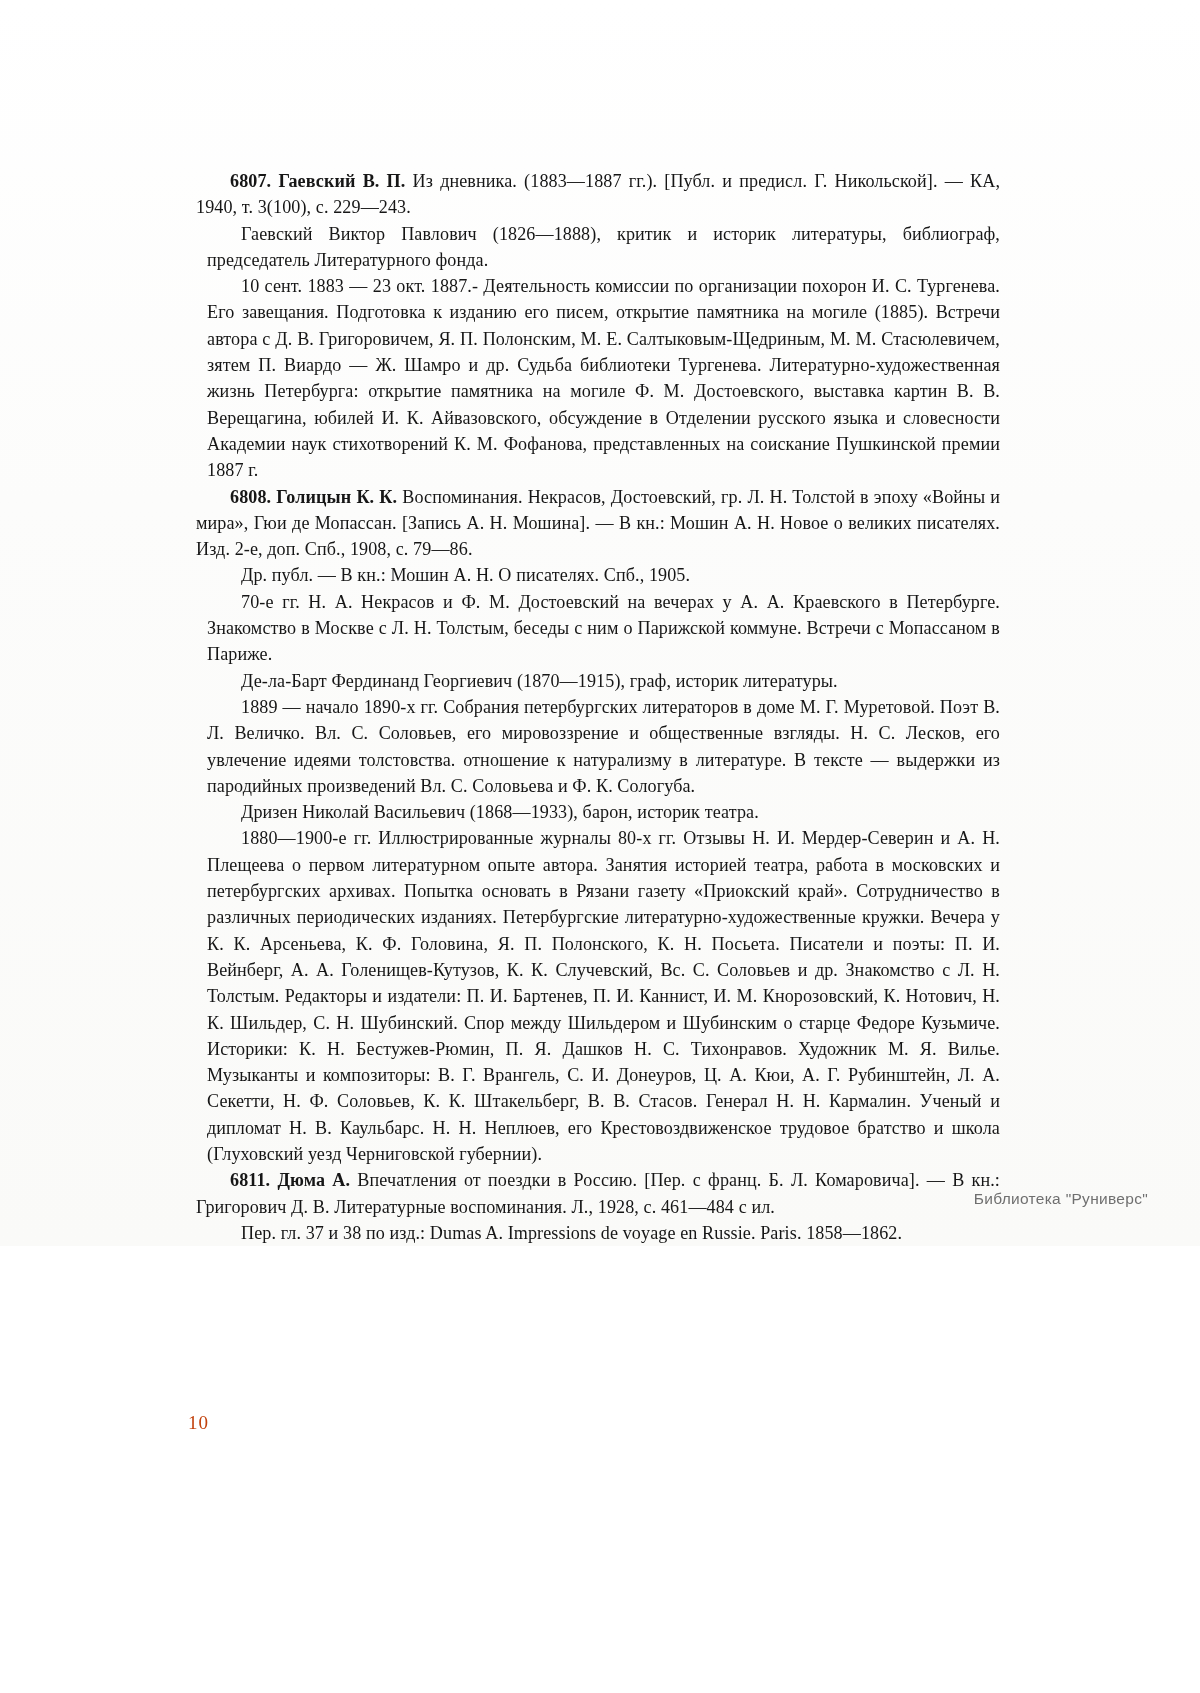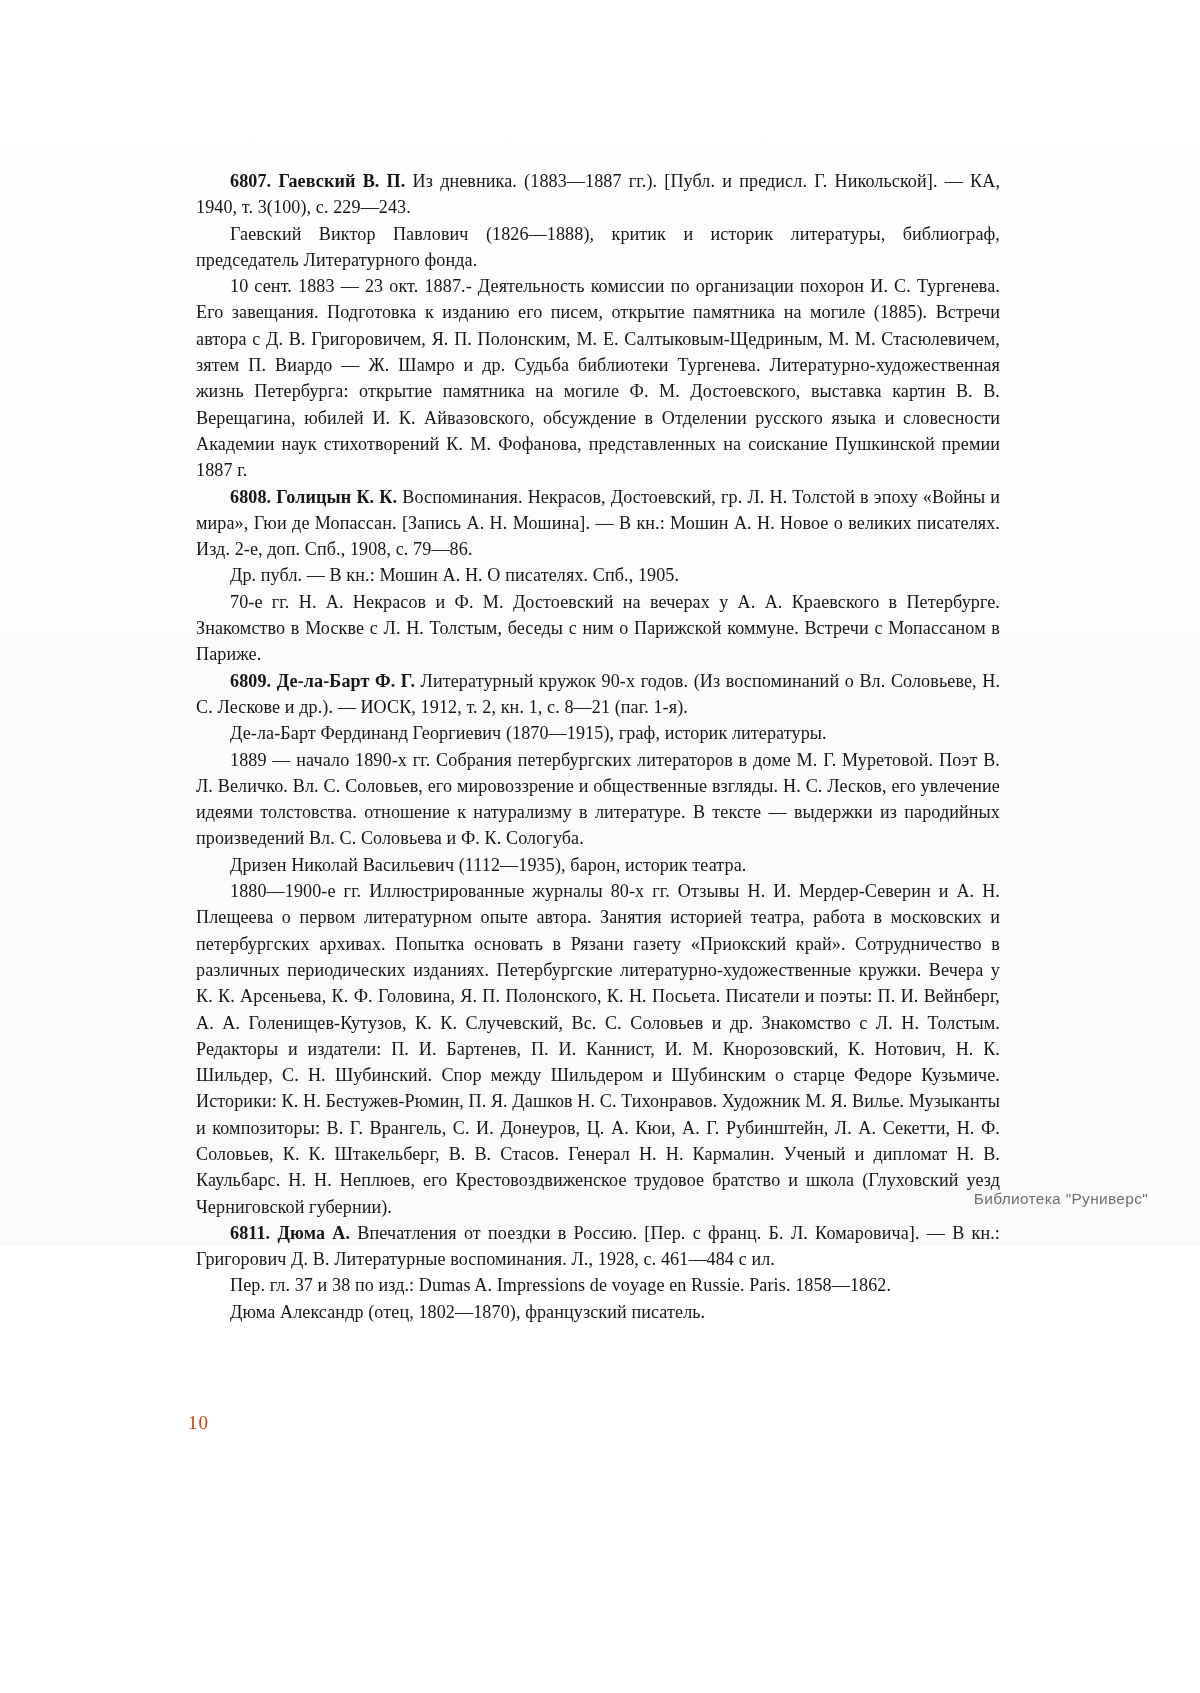--- a/index.html
+++ b/index.html
@@ -41,20 +41,21 @@
     text-align: justify;
     text-align-last: left;
     letter-spacing: 0.1px;
     color: #161616;
   }
   p.entry {
     text-indent: 34px;
   }
   p.cont {
     text-indent: 34px;
+    margin-left: 11px;
   }
   .num {
     font-weight: bold;
   }
   .name {
     font-weight: bold;
   }
   .page-number {
     position: absolute;
     left: 188px;
@@ -96,41 +97,35 @@
       <p class="entry">
         <span class="num">6808.</span>
         <span class="name">Голицын К. К.</span>
         <span>Воспоминания. Некрасов, Достоевский, гр. Л. Н. Толстой в эпоху «Войны и мира», Гюи де Мопассан. [Запись А. Н. Мошина]. — В кн.: Мошин А. Н. Новое о великих писателях. Изд. 2-е, доп. Спб., 1908, с. 79—86.</span>
       </p>
       <p class="cont">Др. публ. — В кн.: Мошин А. Н. О писателях. Спб., 1905.</p>
       <p class="cont">70-е гг. Н. А. Некрасов и Ф. М. Достоевский на вечерах у А. А. Краевского в Петербурге. Знакомство в Москве с Л. Н. Толстым, беседы с ним о Парижской коммуне. Встречи с Мопассаном в Париже.</p>
     </div>
 
     <div class="blk">
-      <p class="entry">
-        <span class="num">6809.</span>
-        <span class="name">Де-ла-Барт Ф. Г.</span>
-        <span>Литературный кружок 90-х годов. (Из воспоминаний о Вл. Соловьеве, Н. С. Лескове и др.). — ИОСК, 1912, т. 2, кн. 1, с. 8—21 (паг. 1-я).</span>
-      </p>
       <p class="cont">Де-ла-Барт Фердинанд Георгиевич (1870—1915), граф, историк литературы.</p>
       <p class="cont">1889 — начало 1890-х гг. Собрания петербургских литераторов в доме М. Г. Муретовой. Поэт В. Л. Величко. Вл. С. Соловьев, его мировоззрение и общественные взгляды. Н. С. Лесков, его увлечение идеями толстовства. отношение к натурализму в литературе. В тексте — выдержки из пародийных произведений Вл. С. Соловьева и Ф. К. Сологуба.</p>
     </div>
 
     <div class="blk">
-      <p class="cont">Дризен Николай Васильевич (1112—1935), барон, историк театра.</p>
+      <p class="cont">Дризен Николай Васильевич (1868—1933), барон, историк театра.</p>
       <p class="cont">1880—1900-е гг. Иллюстрированные журналы 80-х гг. Отзывы Н. И. Мердер-Северин и А. Н. Плещеева о первом литературном опыте автора. Занятия историей театра, работа в московских и петербургских архивах. Попытка основать в Рязани газету «Приокский край». Сотрудничество в различных периодических изданиях. Петербургские литературно-художественные кружки. Вечера у К. К. Арсеньева, К. Ф. Головина, Я. П. Полонского, К. Н. Посьета. Писатели и поэты: П. И. Вейнберг, А. А. Голенищев-Кутузов, К. К. Случевский, Вс. С. Соловьев и др. Знакомство с Л. Н. Толстым. Редакторы и издатели: П. И. Бартенев, П. И. Каннист, И. М. Кнорозовский, К. Нотович, Н. К. Шильдер, С. Н. Шубинский. Спор между Шильдером и Шубинским о старце Федоре Кузьмиче. Историки: К. Н. Бестужев-Рюмин, П. Я. Дашков Н. С. Тихонравов. Художник М. Я. Вилье. Музыканты и композиторы: В. Г. Врангель, С. И. Донеуров, Ц. А. Кюи, А. Г. Рубинштейн, Л. А. Секетти, Н. Ф. Соловьев, К. К. Штакельберг, В. В. Стасов. Генерал Н. Н. Кармалин. Ученый и дипломат Н. В. Каульбарс. Н. Н. Неплюев, его Крестовоздвиженское трудовое братство и школа (Глуховский уезд Черниговской губернии).</p>
     </div>
 
     <div class="blk">
       <p class="entry">
         <span class="num">6811.</span>
         <span class="name">Дюма А.</span>
         <span>Впечатления от поездки в Россию. [Пер. с франц. Б. Л. Комаровича]. — В кн.: Григорович Д. В. Литературные воспоминания. Л., 1928, с. 461—484 с ил.</span>
       </p>
       <p class="cont">Пер. гл. 37 и 38 по изд.: Dumas A. Impressions de voyage en Russie. Paris. 1858—1862.</p>
-      <p class="cont">Дюма Александр (отец, 1802—1870), французский писатель.</p>
     </div>
 
   </div>
 
   <div class="page-number">10</div>
   <div class="watermark">Библиотека "Руниверс"</div>
 </div>
 
 </body></html>

